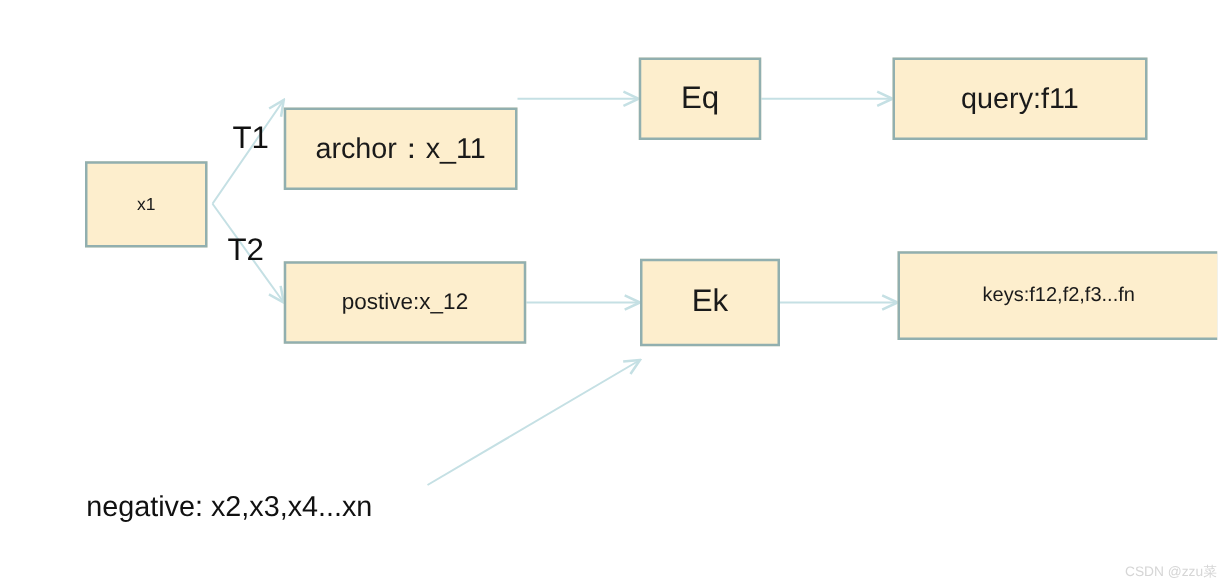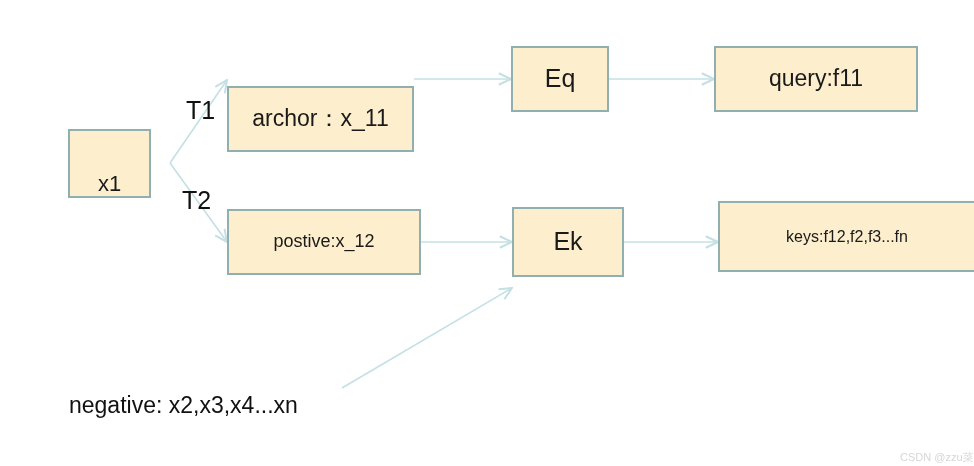--- a/index.html
+++ b/index.html
@@ -73,21 +73,21 @@
       <path d="M 170 163 L 227 80" marker-end="url(#chevron)"></path>
       <path d="M 170 163 L 227 242" marker-end="url(#chevron)"></path>
       <path d="M 414 79 L 511 79" marker-end="url(#chevron)"></path>
       <path d="M 609 79 L 714 79" marker-end="url(#chevron)"></path>
       <path d="M 421 242 L 512 242" marker-end="url(#chevron)"></path>
       <path d="M 614 242 L 718 242" marker-end="url(#chevron)"></path>
       <path d="M 342 388 L 512 288" marker-end="url(#chevron)"></path>
     </g>
   </svg>
 
-  <div class="node" style="left:68px; top:129px; width:83px; height:69px; font-size:22px;align-items:flex-end;">
+  <div class="node" style="left:68px; top:129px; width:98px; height:69px; font-size:14px;">
     <span class="node-label">x1</span>
   </div>
 
   <div class="node" style="left:227px; top:46px; width:187px; height:66px; font-size:23px;margin-top:40px;">
     <span class="node-label">archor：x_11</span>
   </div>
 
   <div class="node" style="left:511px; top:46px; width:98px; height:66px; font-size:25px;">
     <span class="node-label">Eq</span>
   </div>

